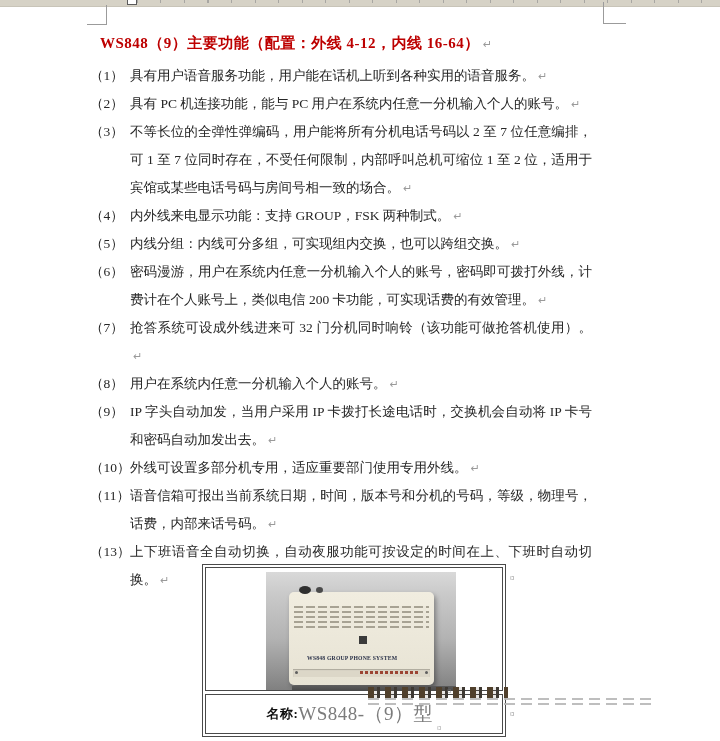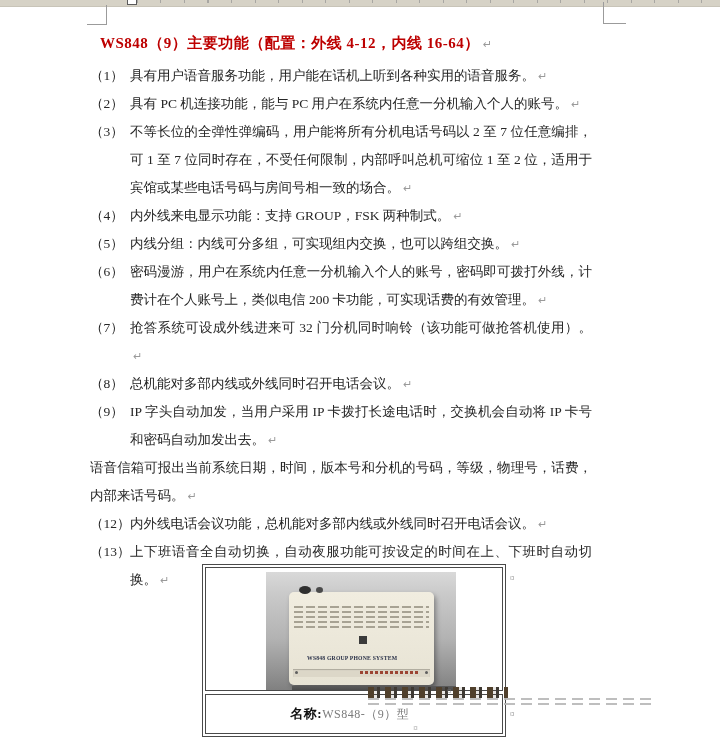--- a/index.html
+++ b/index.html
@@ -36,21 +36,21 @@
   .item .txt { flex:1; text-align:justify; }
 
   
   .fig-table { position:absolute; left:202px; top:564px; width:304px; height:173px;
     box-sizing:border-box; border:1px solid #4a4a4a; background:#fff;
     display:flex; flex-direction:column; padding:2px; gap:3px; }
   .fig-cell { border:1px solid #4a4a4a; box-sizing:border-box; }
   .fig-cell.img { flex:1; position:relative; overflow:hidden; }
   .fig-cell.cap { height:40px; display:flex; align-items:center; justify-content:center; }
   .cap-prefix { font-size:13px; font-weight:bold; color:#111; letter-spacing:.5px; }
-  .cap-value  { font-size:12px; color:#7b7b7b; letter-spacing:.5px; }
+  .cap-value  { font-size:19px; color:#7b7b7b; letter-spacing:.5px; }
   .cap-mark { font-size:9px; color:#888; margin-left:4px; align-self:flex-end; }
 
   
   .photo { position:relative; width:190px; height:127px; margin:4px 0 0 60px;
     background:linear-gradient(180deg,#d9d9d9 0%,#c9c9c9 18%,#b3b3b3 52%,#8e8e8e 82%,#777 100%); }
   .device { position:absolute; left:23px; top:20px; width:145px; height:93px;
     background:linear-gradient(180deg,#f1ede0,#e7e3d4); border-radius:5px;
     box-shadow:2px 3px 5px rgba(0,0,0,.35); }
   .knob1 { position:absolute; left:10px; top:-6px; width:12px; height:8px;
     border-radius:50%; background:#2f2f2f; }
@@ -138,37 +138,38 @@
       <span class="txt"><span class="body-text">密码漫游，用户在系统内任意一分机输入个人的账号，密码即可拨打外线，计费计在个人账号上，类似电信 200 卡功能，可实现话费的有效管理。</span><span class="pmark">↵</span></span>
     </div>
 
     <div class="item">
       <span class="num">（7）</span>
       <span class="txt"><span class="body-text">抢答系统可设成外线进来可 32 门分机同时响铃（该功能可做抢答机使用）。</span><span class="pmark">↵</span></span>
     </div>
 
     <div class="item">
       <span class="num">（8）</span>
-      <span class="txt"><span class="body-text">总机能对多部内线或外线同时召开电话会议。</span><span class="pmark">↵</span></span>
+      <span class="txt"><span class="body-text">用户在系统内任意一分机输入个人的账号。</span><span class="pmark">↵</span></span>
     </div>
 
     <div class="item">
       <span class="num">（9）</span>
       <span class="txt"><span class="body-text">IP 字头自动加发，当用户采用 IP 卡拨打长途电话时，交换机会自动将 IP 卡号和密码自动加发出去。</span><span class="pmark">↵</span></span>
     </div>
 
-
-    <div class="item">
+    <div class="item">
+      <span class="num">（10）</span>
+      <span class="txt"><span class="body-text">外线可设置多部分机专用，适应重要部门使用专用外线。</span><span class="pmark">↵</span></span>
+    </div>
+
+    <div class="item">
+      <span class="num">（11）</span>
       <span class="txt"><span class="body-text">语音信箱可报出当前系统日期，时间，版本号和分机的号码，等级，物理号，话费，内部来话号码。</span><span class="pmark">↵</span></span>
     </div>
 
-    <div class="item">
-      <span class="num">（12）</span>
-      <span class="txt"><span class="body-text">内外线电话会议功能，总机能对多部内线或外线同时召开电话会议。</span><span class="pmark">↵</span></span>
-    </div>
 
     <div class="item">
       <span class="num">（13）</span>
       <span class="txt"><span class="body-text">上下班语音全自动切换，自动夜服功能可按设定的时间在上、下班时自动切换。</span><span class="pmark">↵</span></span>
     </div>
   </div>
 
   <div class="fig-table">
     <div class="fig-cell img">
       <div class="photo">

